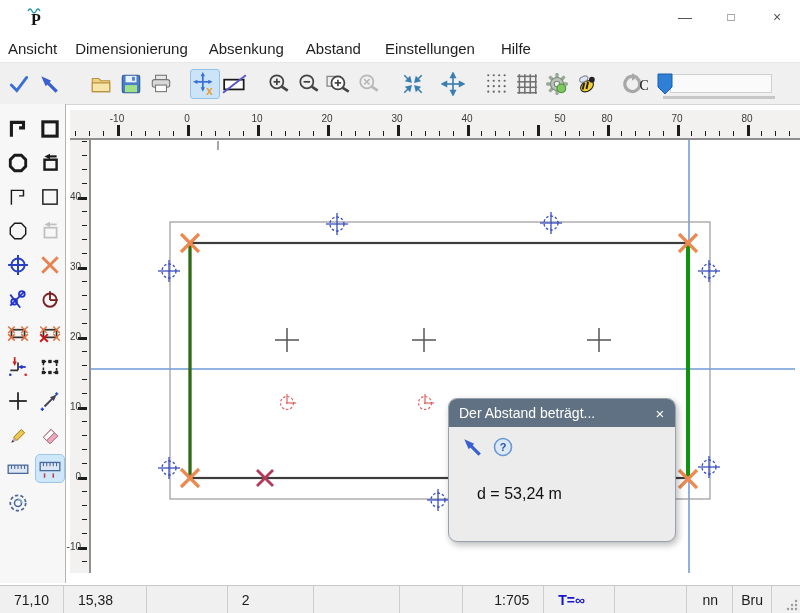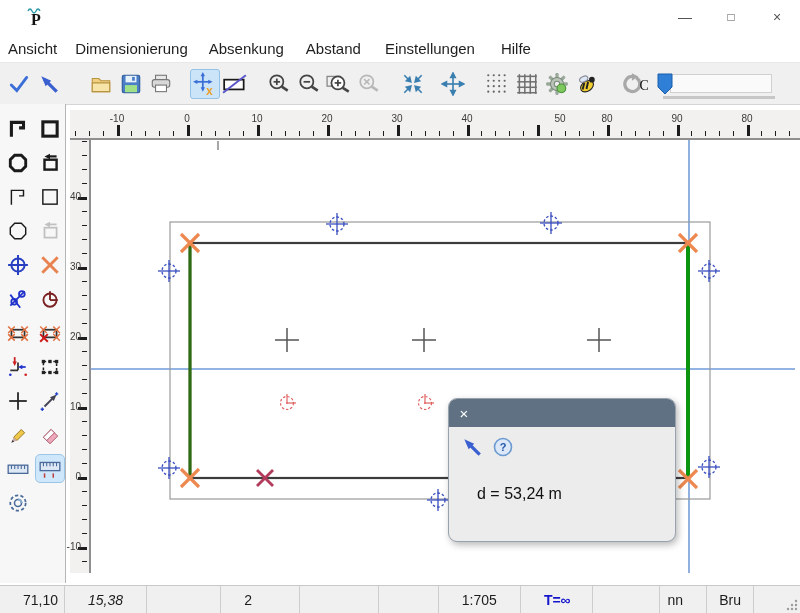--- a/index.html
+++ b/index.html
@@ -61,21 +61,21 @@
   #dialog-header{height:28px;background:#5f7183;display:flex;align-items:center;}
   #dialog-title{color:#fff;font-size:14px;margin-left:10px;flex:1;white-space:nowrap;}
   #dialog-close{color:#fff;font-size:15px;width:30px;text-align:center;}
   #dialog-body{position:relative;height:114px;}
   #dialog-value{position:absolute;left:28px;top:58px;font-size:16px;color:#111;}
 
   
   #statusbar{left:0;top:585px;width:800px;height:28px;background:#f0f0f0;border-top:1px solid #c9c9c9;
              display:flex;box-sizing:border-box;}
   .scell{height:100%;box-sizing:border-box;border-right:1px solid #cdcdcd;font-size:14px;color:#1c1c1c;
-         display:flex;align-items:center;padding:0 23px;}
+         display:flex;align-items:center;padding:0 14px;}
   .scell.right{justify-content:flex-end;}
   .scell.center{justify-content:center;}
   .scell.accent{color:#1414cc;font-weight:bold;}
   #grip{flex:1;border-right:none;position:relative;}
 </style>
 </head>
 <body>
 
 <div id="titlebar" class="abs">
   <div id="app-icon">
@@ -550,21 +550,21 @@
     <div class="htick" style="left: 705px; width: 1px; height: 5px; top: 21px;"></div>
     <div class="htick" style="left: 719px; width: 1px; height: 5px; top: 21px;"></div>
     <div class="hlabel" style="left: 47px;">-10</div>
     <div class="hlabel" style="left: 117px;">0</div>
     <div class="hlabel" style="left: 187px;">10</div>
     <div class="hlabel" style="left: 257px;">20</div>
     <div class="hlabel" style="left: 327px;">30</div>
     <div class="hlabel" style="left: 397px;">40</div>
     <div class="hlabel" style="left: 490px;">50</div>
     <div class="hlabel" style="left: 537px;">80</div>
-    <div class="hlabel" style="left: 607px;">90</div>
+    <div class="hlabel" style="left: 607px;">70</div>
     <div class="hlabel" style="left: 677px;">80</div>
   </div>
 <div id="vruler" class="abs">
     <div class="vtick" style="top: 1px; height: 1px; width: 5px; right: 2px;"></div>
     <div class="vtick" style="top: 15px; height: 1px; width: 5px; right: 2px;"></div>
     <div class="vtick" style="top: 29px; height: 1px; width: 5px; right: 2px;"></div>
     <div class="vtick" style="top: 43px; height: 1px; width: 5px; right: 2px;"></div>
     <div class="vtick" style="top: 57px; height: 3px; width: 9px; right: 2px;"></div>
     <div class="vtick" style="top: 71px; height: 1px; width: 5px; right: 2px;"></div>
     <div class="vtick" style="top: 85px; height: 1px; width: 5px; right: 2px;"></div>
@@ -656,38 +656,39 @@
     <use href="#m-xo" x="99" y="103"></use>
     <use href="#m-xo" x="597" y="103"></use>
     <use href="#m-xo" x="99" y="338"></use>
     <use href="#m-xo" x="597" y="339"></use>
     <use href="#m-xc" x="174" y="338"></use>
   </svg>
 </div>
 
 <div id="dialog" class="abs">
   <div id="dialog-header">
+    <span id="dialog-title">Der Abstand beträgt...</span>
     <span id="dialog-close">×</span>
   </div>
   <div id="dialog-body">
     <svg width="22" height="22" viewBox="0 0 20 20" style="position:absolute;left:12px;top:9px;">
       <line x1="17" y1="17" x2="6" y2="6" stroke="#3a5fd0" stroke-width="3"></line>
       <polygon points="3,3 12,7 7,12" fill="#3a5fd0"></polygon>
       </svg>
     <svg width="20" height="20" viewBox="0 0 20 20" style="position:absolute;left:44px;top:10px;">
       <circle cx="10" cy="10" r="8.5" fill="#dce8f8" stroke="#6a9ad0" stroke-width="1.6"></circle>
       <text x="10" y="14" font-size="11" font-weight="bold" fill="#2255aa" text-anchor="middle">?</text>
       </svg>
     <span id="dialog-value">d = 53,24 m</span>
   </div>
 </div>
 
 <div id="statusbar" class="abs">
     <div class="scell" style="width: 65px;">71,10</div>
-    <div class="scell" style="width: 85px; font-style: italic;">15,38</div>
+    <div class="scell" style="width: 85px;">15,38</div>
     <div class="scell" style="width: 82px;"></div>
     <div class="scell" style="width: 88px;">2</div>
     <div class="scell" style="width: 88px;"></div>
     <div class="scell" style="width: 64px;"></div>
     <div class="scell right" style="width: 83px;">1:705</div>
     <div class="scell accent" style="width: 72px;">T=∞</div>
     <div class="scell" style="width: 73px;"></div>
     <div class="scell right" style="width: 47px;">nn</div>
     <div class="scell center" style="width: 39px;">Bru</div>
     <div class="scell" id="grip">

